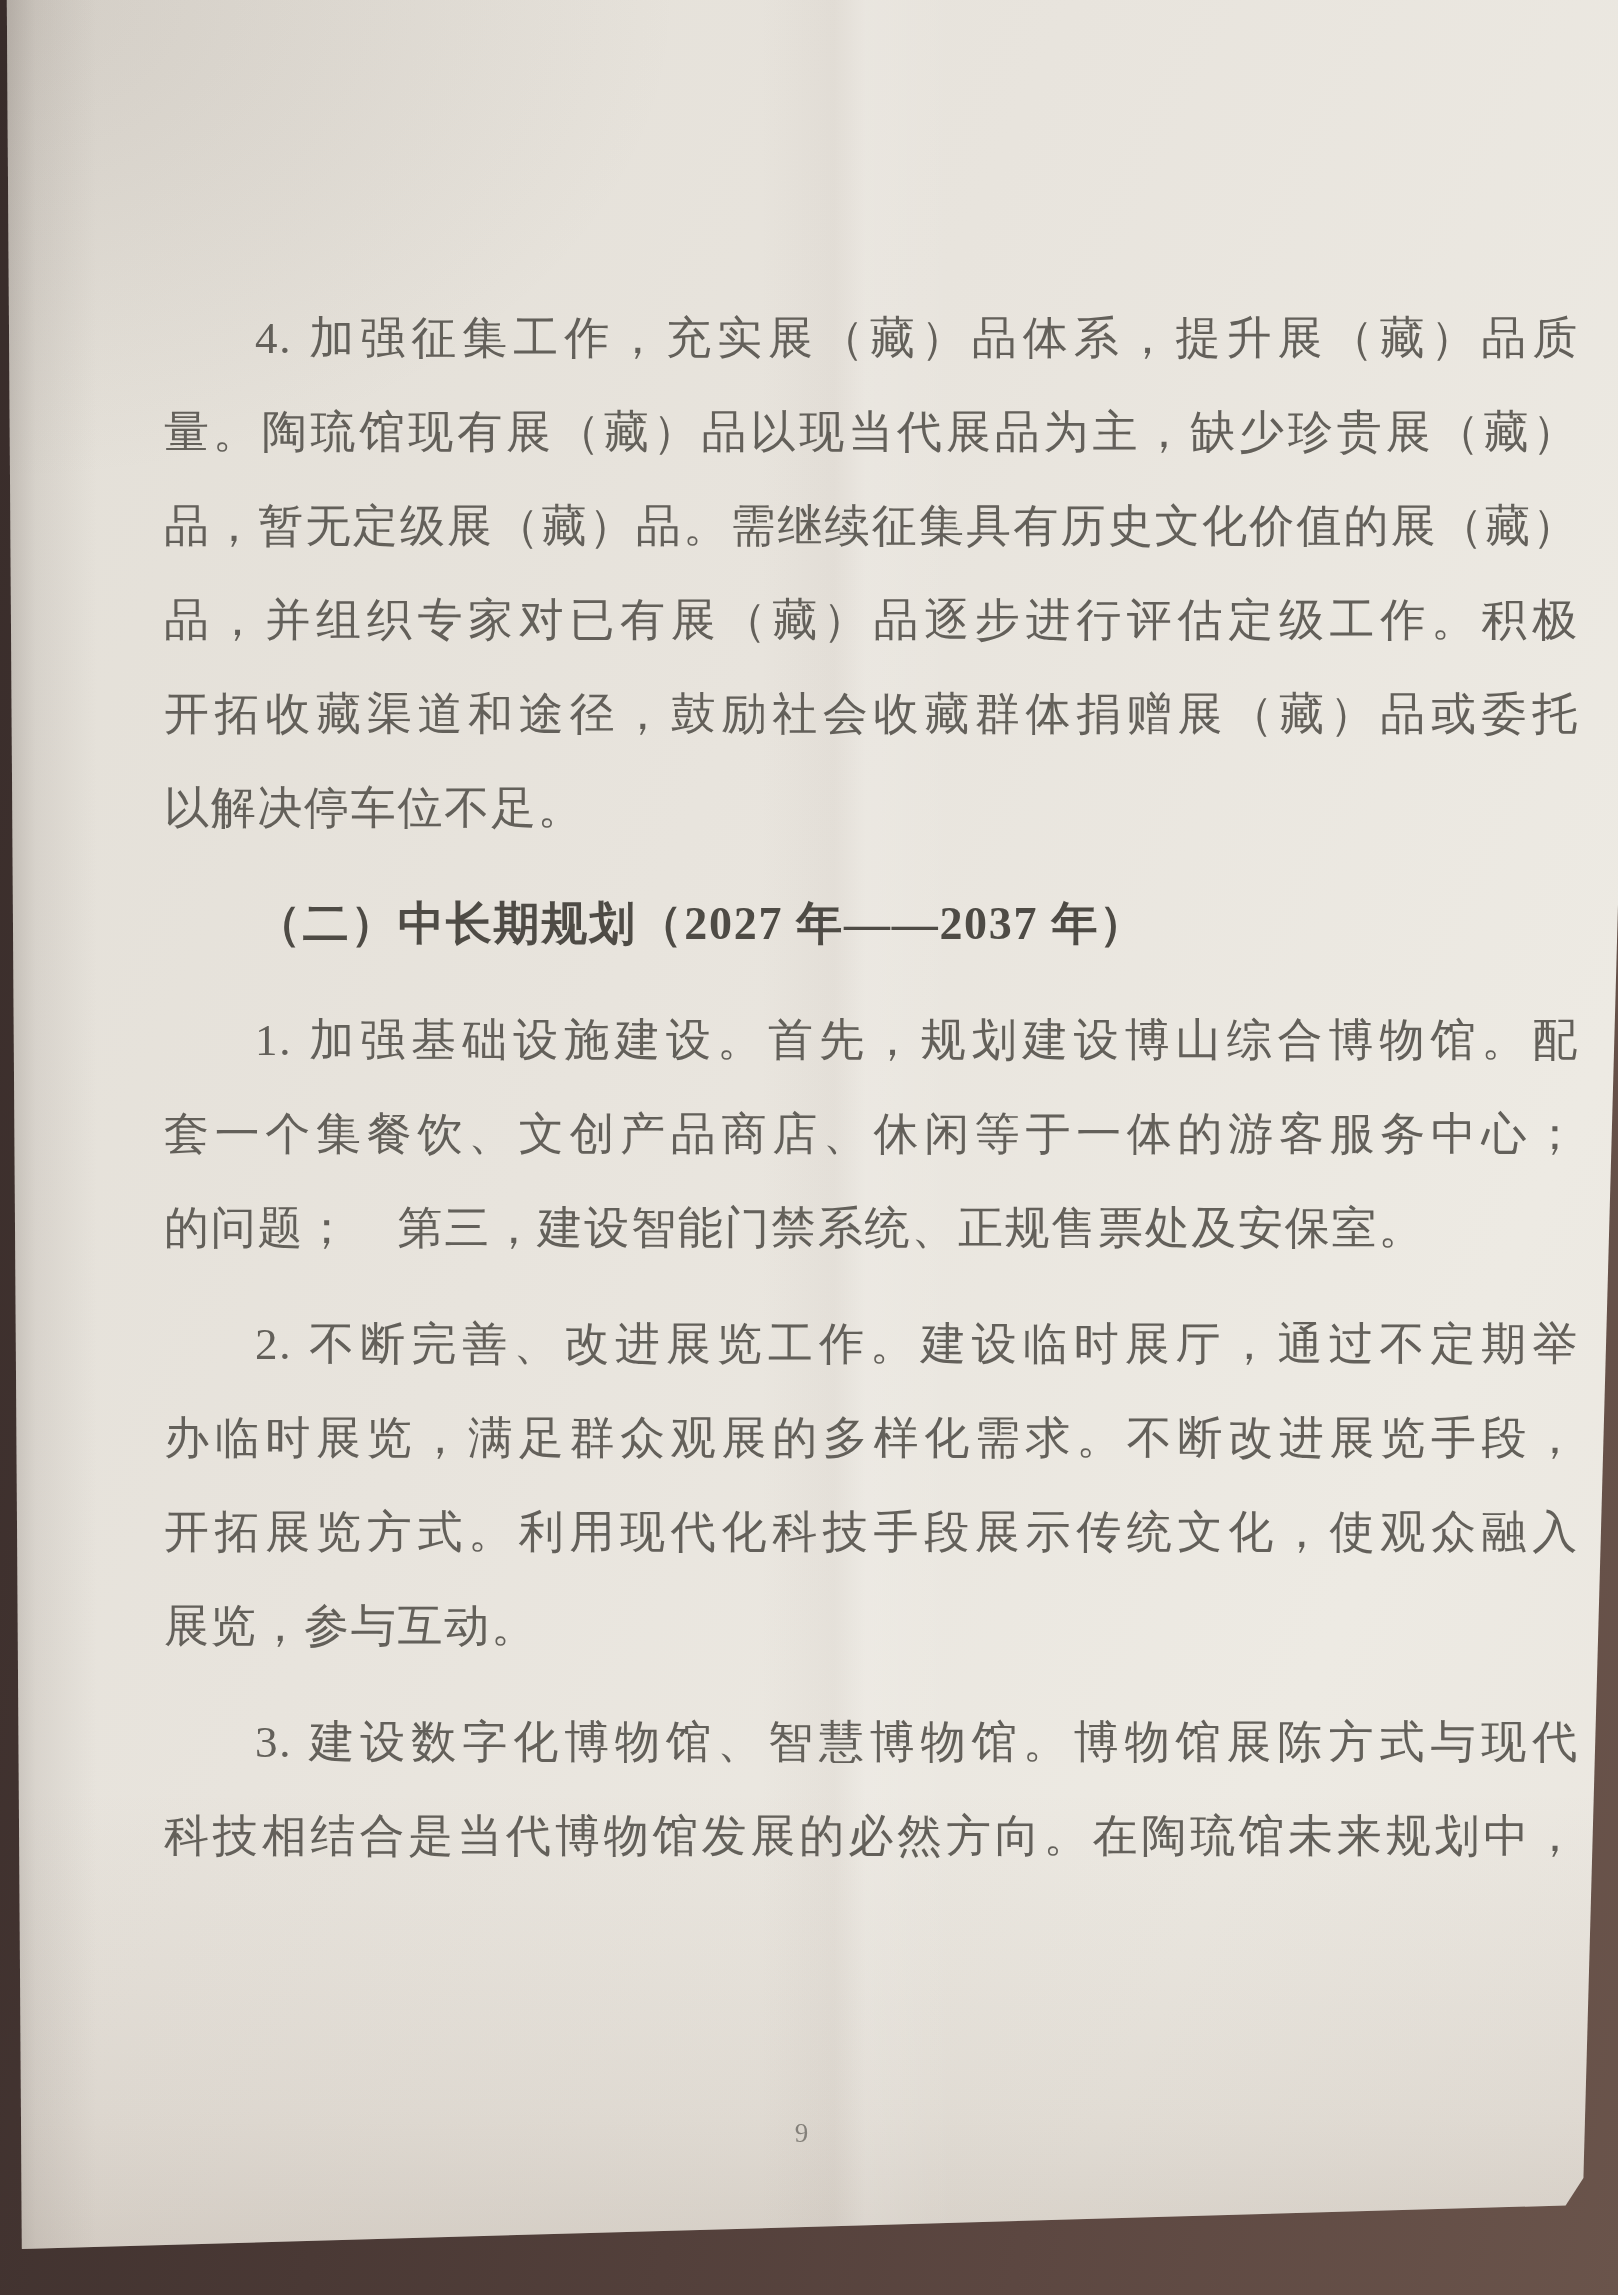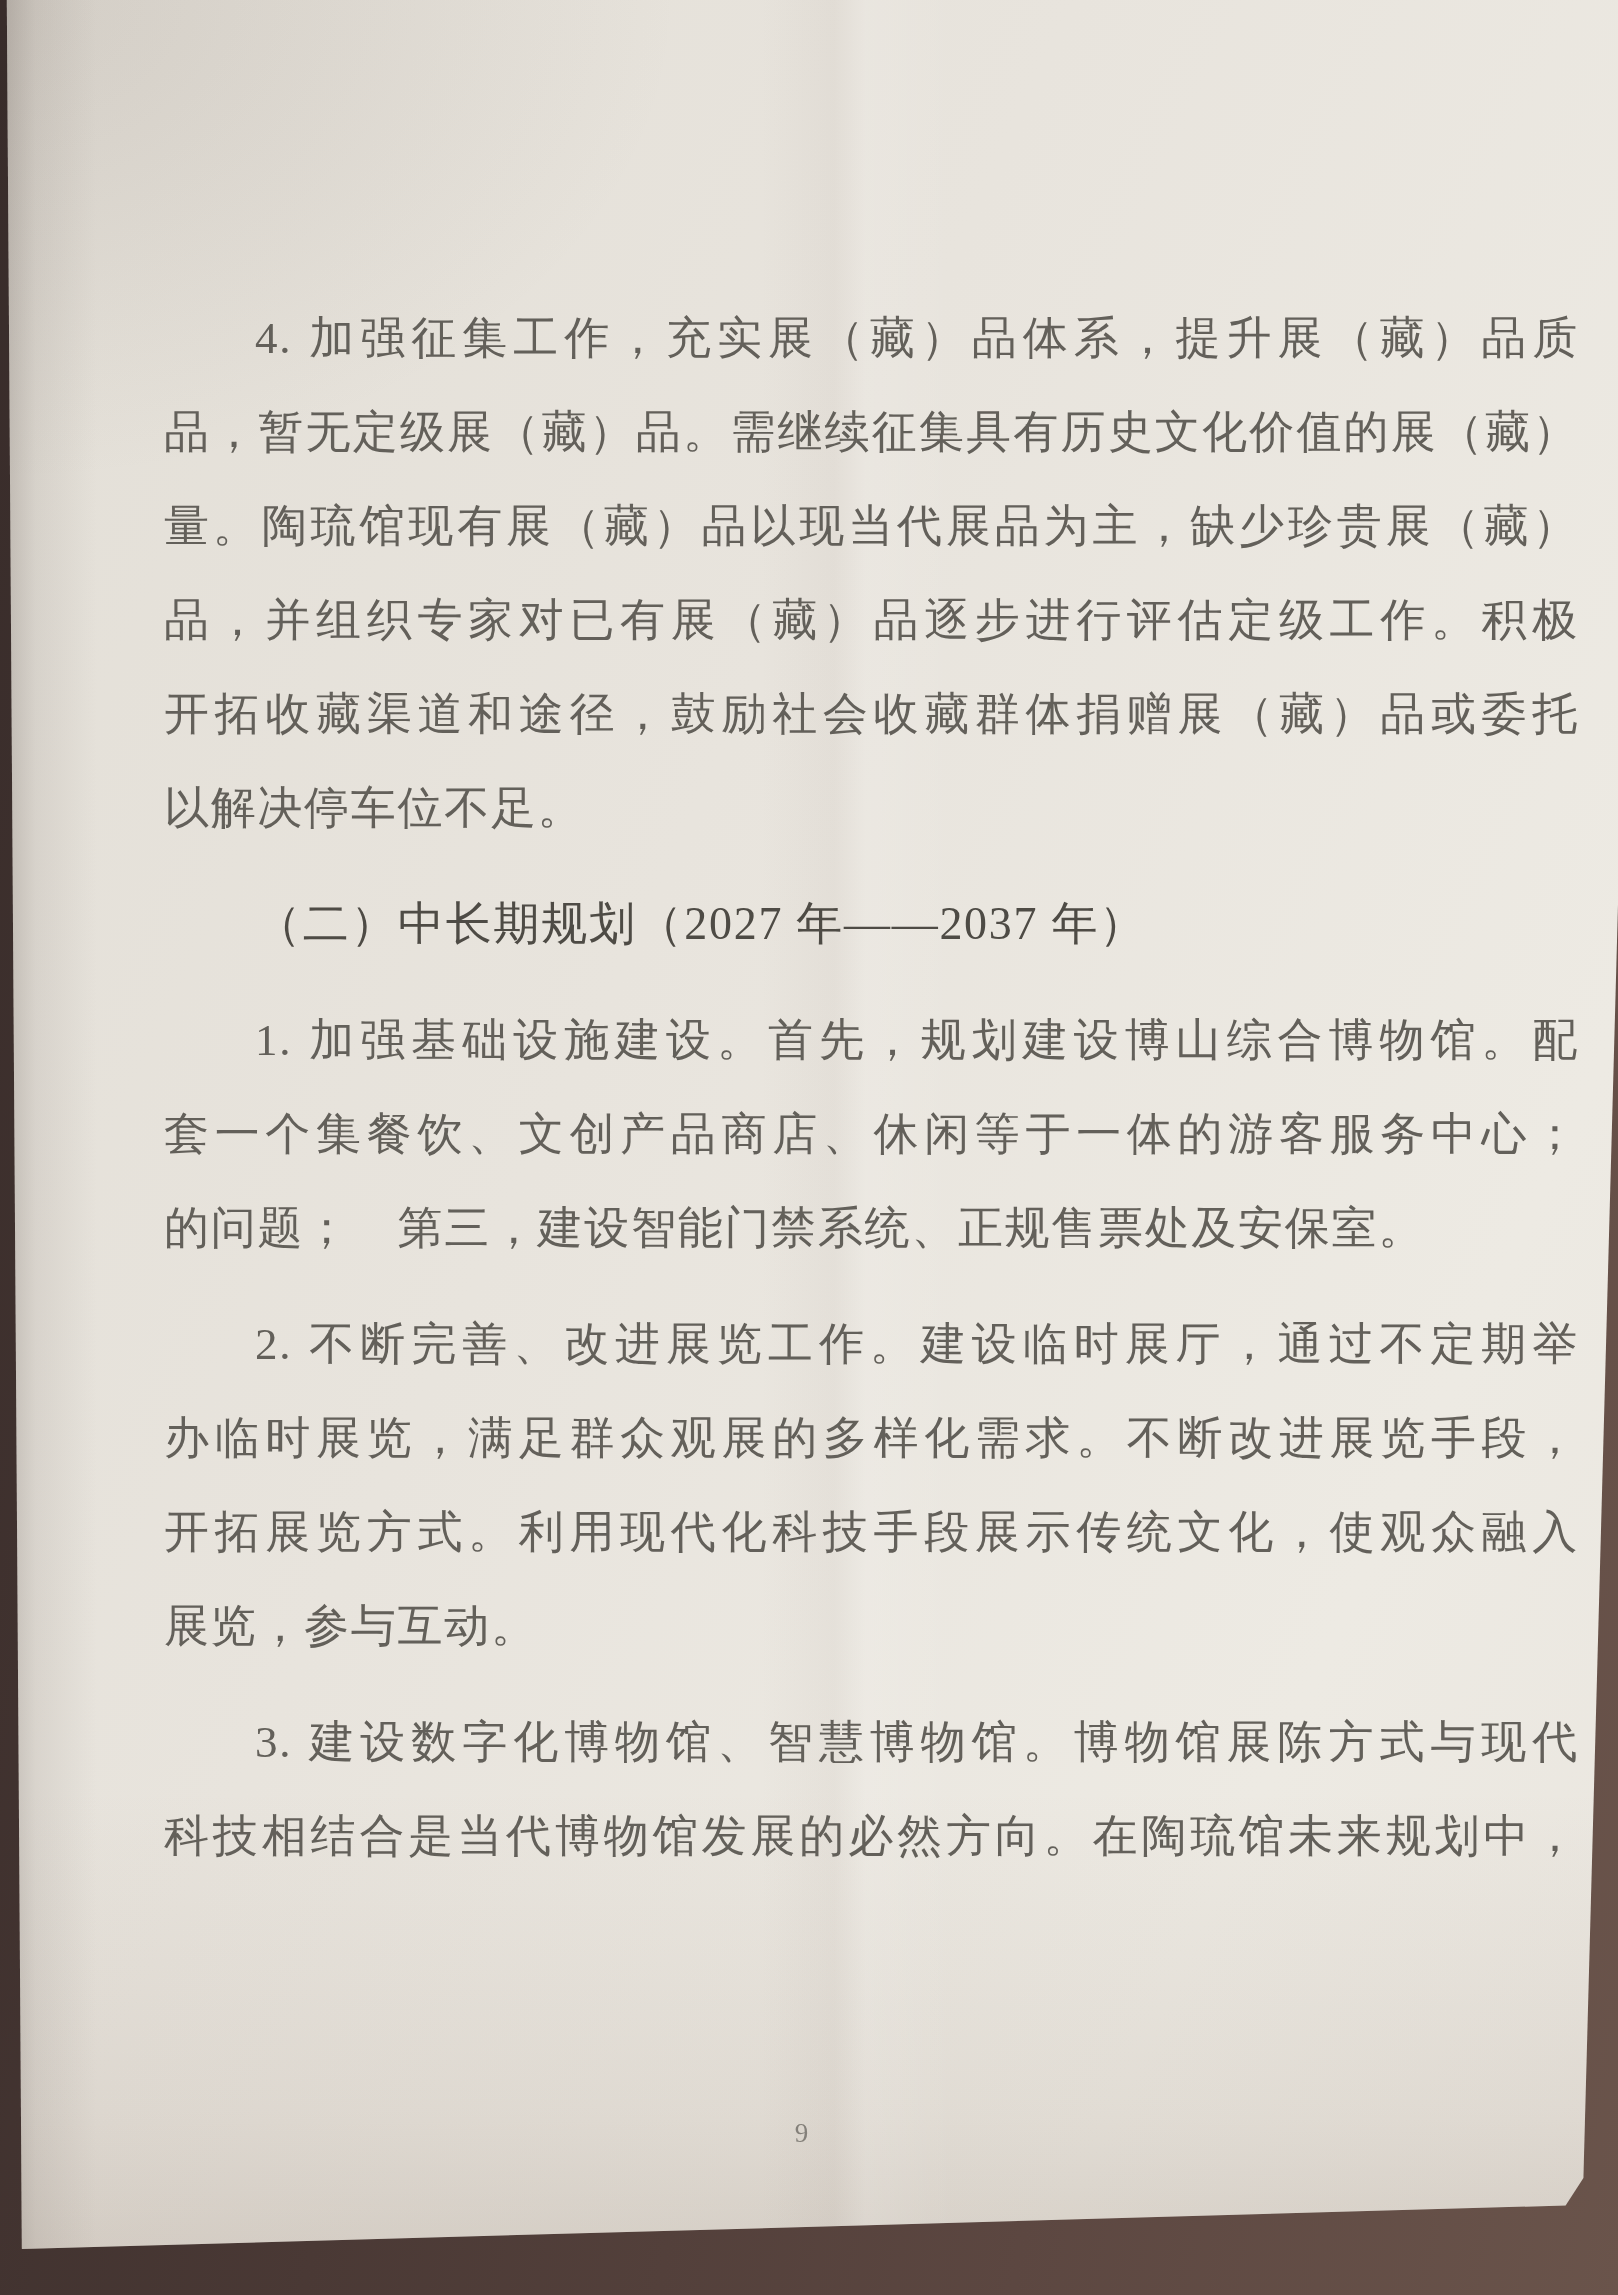--- a/index.html
+++ b/index.html
@@ -37,21 +37,21 @@
     line-height:94px;
     letter-spacing:1.7px;
     text-align:justify;
     text-align-last:justify;
     text-justify:inter-ideograph;
   }
   .line.end { text-align-last:left; }
   .line.indent { text-indent:91px; }
   .line.gap { margin-top:22px; }
   .heading {
-    font-weight:400;
+    font-weight:700;
     color:#4e4b45;
     font-size:46px;
     text-align-last:left;
   }
   .page-number {
     position:absolute;
     left:776px; top:2118px;
     width:51px;
     text-align:center;
     font-size:27px;
@@ -59,22 +59,22 @@
   }
 </style>
 </head>
 <body>
 
 <div class="photo">
   <div class="paper"></div>
 
   <div class="content">
     <div class="line indent">4. 加强征集工作，充实展（藏）品体系，提升展（藏）品质</div>
+    <div class="line">量。陶琉馆现有展（藏）品以现当代展品为主，缺少珍贵展（藏）</div>
     <div class="line">品，暂无定级展（藏）品。需继续征集具有历史文化价值的展（藏）</div>
-    <div class="line">量。陶琉馆现有展（藏）品以现当代展品为主，缺少珍贵展（藏）</div>
     <div class="line">品，并组织专家对已有展（藏）品逐步进行评估定级工作。积极</div>
     <div class="line">开拓收藏渠道和途径，鼓励社会收藏群体捐赠展（藏）品或委托</div>
     <div class="line end">以解决停车位不足。</div>
 
     <div class="line end indent gap heading">（二）中长期规划（2027 年——2037 年）</div>
 
     <div class="line indent gap">1. 加强基础设施建设。首先，规划建设博山综合博物馆。配</div>
     <div class="line">套一个集餐饮、文创产品商店、休闲等于一体的游客服务中心；</div>
     <div class="line end">的问题；　第三，建设智能门禁系统、正规售票处及安保室。</div>
 

